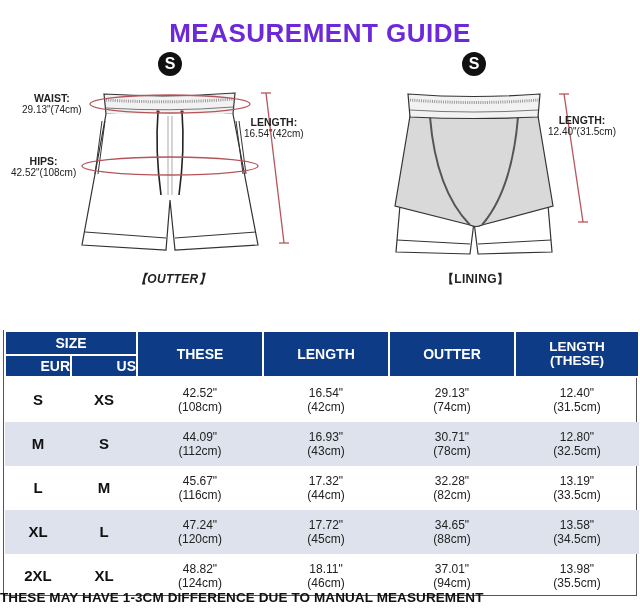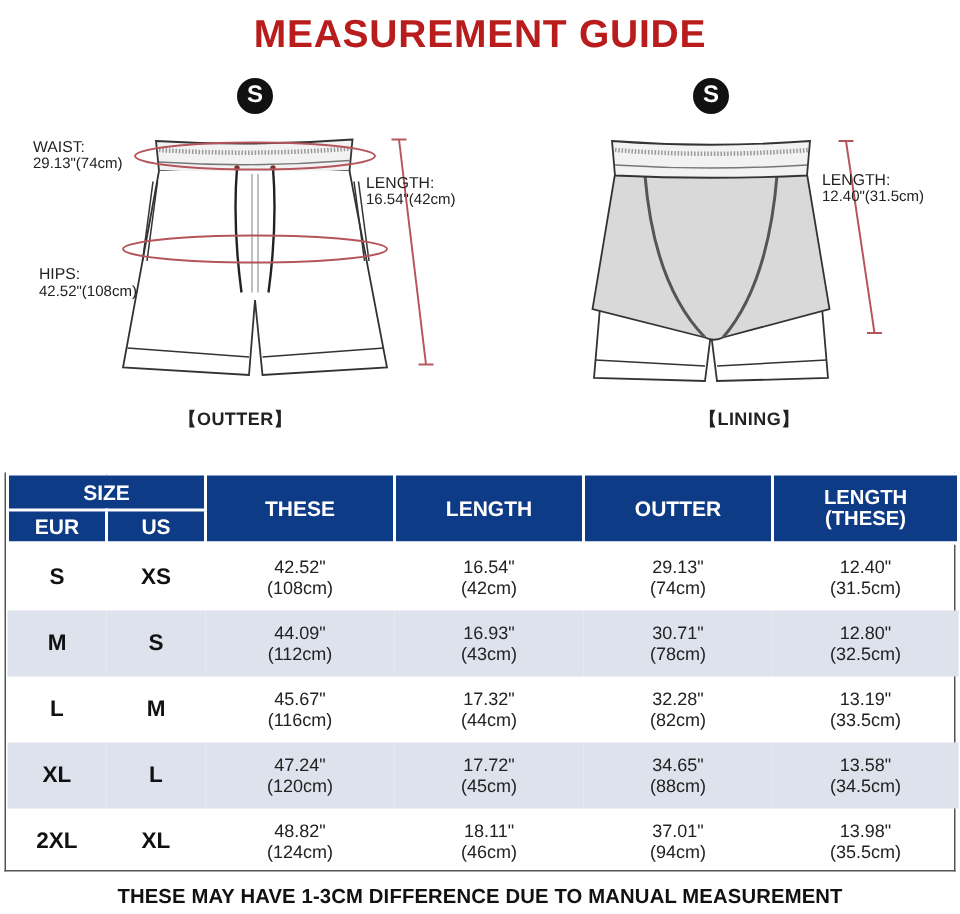--- a/index.html
+++ b/index.html
@@ -1,32 +1,32 @@
 <!DOCTYPE html>
 <html><head>
 <meta charset="utf-8">
 <style>
   html, body { margin: 0; padding: 0; background: #ffffff; }
   body { width: 640px; height: 609px; position: relative; overflow: hidden; font-family: "Liberation Sans", "DejaVu Sans", sans-serif; color: #111; }
-  .title { position: absolute; left: 0; top: 7px; width: 640px; text-align: center; font-size: 26px; font-weight: 700; letter-spacing: 0.5px; color: #b91c1c; }
+  .title { position: absolute; left: 0; top: 18px; width: 640px; text-align: center; font-size: 26px; font-weight: 700; letter-spacing: 0.5px; color: #6d28d9; }
   .size-badge { position: absolute; width: 24px; height: 24px; border-radius: 50%; background: #111; color: #fff; font-weight: 700; font-size: 16px; text-align: center; line-height: 24px; }
   .diagram-svg { position: absolute; }
   .callout { position: absolute; font-size: 10px; line-height: 11px; color: #222; }
-  .callout .lbl { font-weight: 400; font-size: 10.5px; display: block; }
+  .callout .lbl { font-weight: 700; font-size: 10.5px; display: block; text-align: center; }
   .caption { position: absolute; font-size: 12px; font-weight: 700; letter-spacing: 0.3px; color: #222; }
-  .table-wrap { position: absolute; left: 3px; top: 315px; width: 634px; height: 266px; border: 1px solid #555; border-top: none; box-sizing: border-box; }
+  .table-wrap { position: absolute; left: 3px; top: 330px; width: 634px; height: 266px; border: 1px solid #555; border-top: none; box-sizing: border-box; }
   table { border-collapse: collapse; width: 100%; table-layout: fixed; }
   th { background: #0d3b86; color: #fff; font-weight: 700; text-align: center; border: 2px solid #ffffff; padding: 0; font-size: 14px; }
-  th.sub { height: 20px; font-size: 14px; }
+  th.sub { height: 20px; font-size: 14px; text-align: right; }
   th.top { height: 22px; }
   th.multi { line-height: 14px; font-size: 13.5px; }
   td { text-align: center; vertical-align: middle; height: 44px; padding: 0; font-size: 12px; line-height: 14px; color: #222; }
   td.size { font-size: 15px; font-weight: 700; color: #111; }
   tr.alt td { background: #dde2ec; }
-  .footer { position: absolute; left: 0; top: 590px; width: 640px; text-align: center; font-size: 13.5px; font-weight: 700; color: #111; letter-spacing: 0.1px; }
+  .footer { position: absolute; left: 0; top: 590px; width: 640px; font-size: 13.5px; font-weight: 700; color: #111; letter-spacing: 0.1px; }
 </style>
 </head>
 <body>
 
 <div class="title">MEASUREMENT GUIDE</div>
 
 <div class="size-badge" style="left:158px; top:52px;">S</div>
 
 <svg class="diagram-svg" style="left:0; top:80px;" width="320" height="180" viewBox="0 80 320 180">
 
@@ -56,29 +56,29 @@
 
   <path d="M266 93 L284 243" stroke="#b5555a" stroke-width="1.3"></path>
   <path d="M261 93 L271 93" stroke="#b5555a" stroke-width="1.3"></path>
   <path d="M279 243 L289 243" stroke="#b5555a" stroke-width="1.3"></path>
 </svg>
 
 <div class="callout" style="left:22px; top:93px;">
   <span class="lbl">WAIST:</span>
   <span>29.13"(74cm)</span>
 </div>
-<div class="callout" style="left:26px; top:156px;margin-top:22px;">
+<div class="callout" style="left:11px; top:156px;">
   <span class="lbl">HIPS:</span>
   <span>42.52"(108cm)</span>
 </div>
 <div class="callout" style="left:244px; top:117px;">
   <span class="lbl">LENGTH:</span>
   <span>16.54"(42cm)</span>
 </div>
-<div class="caption" style="left:119px; top:271px;">【OUTTER】</div>
+<div class="caption" style="left:135px; top:271px;font-style:italic;">【OUTTER】</div>
 
 <div class="size-badge" style="left:462px; top:52px;">S</div>
 
 <svg class="diagram-svg" style="left:320px; top:80px;" width="320" height="180" viewBox="320 80 320 180">
 
   <path d="M400 205 L396 252 L470 254 L474 222 L478 254 L552 252 L548 205 Z" fill="#fff" stroke="#333" stroke-width="1.2"></path>
   <path d="M397 240 L470 244" stroke="#333" stroke-width="1"></path>
   <path d="M478 244 L551 240" stroke="#333" stroke-width="1"></path>
 
   <path d="M410 116 L395 206 L470 225 Q476 228 482 225 L553 206 L538 116 Z" fill="#d9d9d9" stroke="#333" stroke-width="1.2"></path>
@@ -91,21 +91,21 @@
 
   <path d="M564 94 L583 222" stroke="#b5555a" stroke-width="1.3"></path>
   <path d="M559 94 L569 94" stroke="#b5555a" stroke-width="1.3"></path>
   <path d="M578 222 L588 222" stroke="#b5555a" stroke-width="1.3"></path>
 </svg>
 
 <div class="callout" style="left:548px; top:115px;">
   <span class="lbl">LENGTH:</span>
   <span>12.40"(31.5cm)</span>
 </div>
-<div class="caption" style="left:466px; top:271px;">【LINING】</div>
+<div class="caption" style="left:442px; top:271px;">【LINING】</div>
 
 <div class="table-wrap">
   <table>
     <colgroup>
       <col style="width:66px">
         <col style="width:66px">
         <col style="width:126px">
         <col style="width:126px">
         <col style="width:126px">
         <col style="width:124px">

